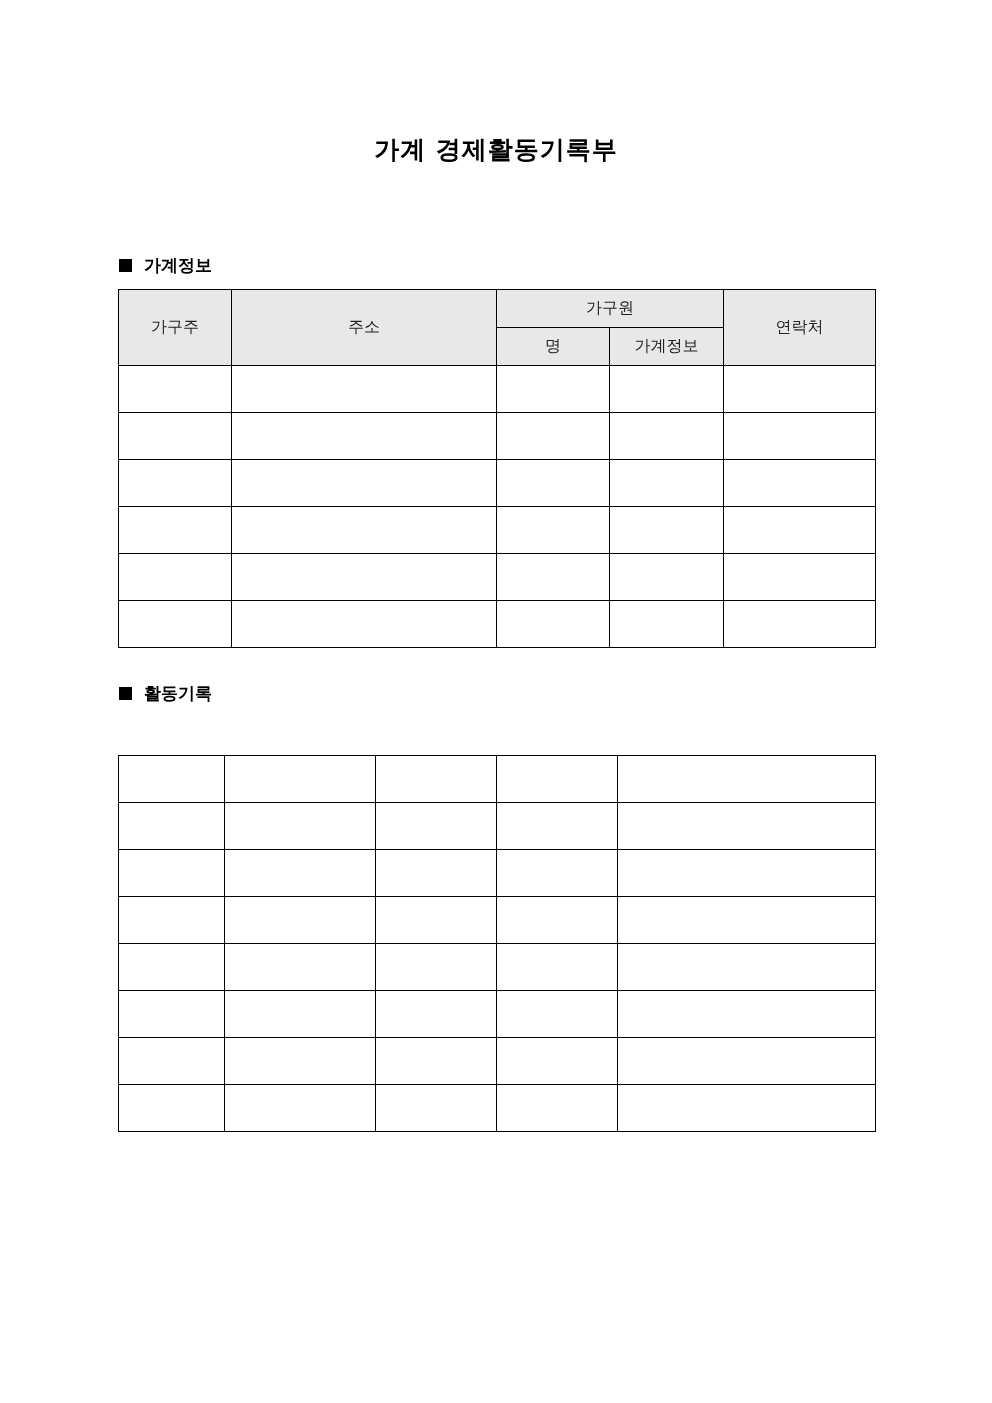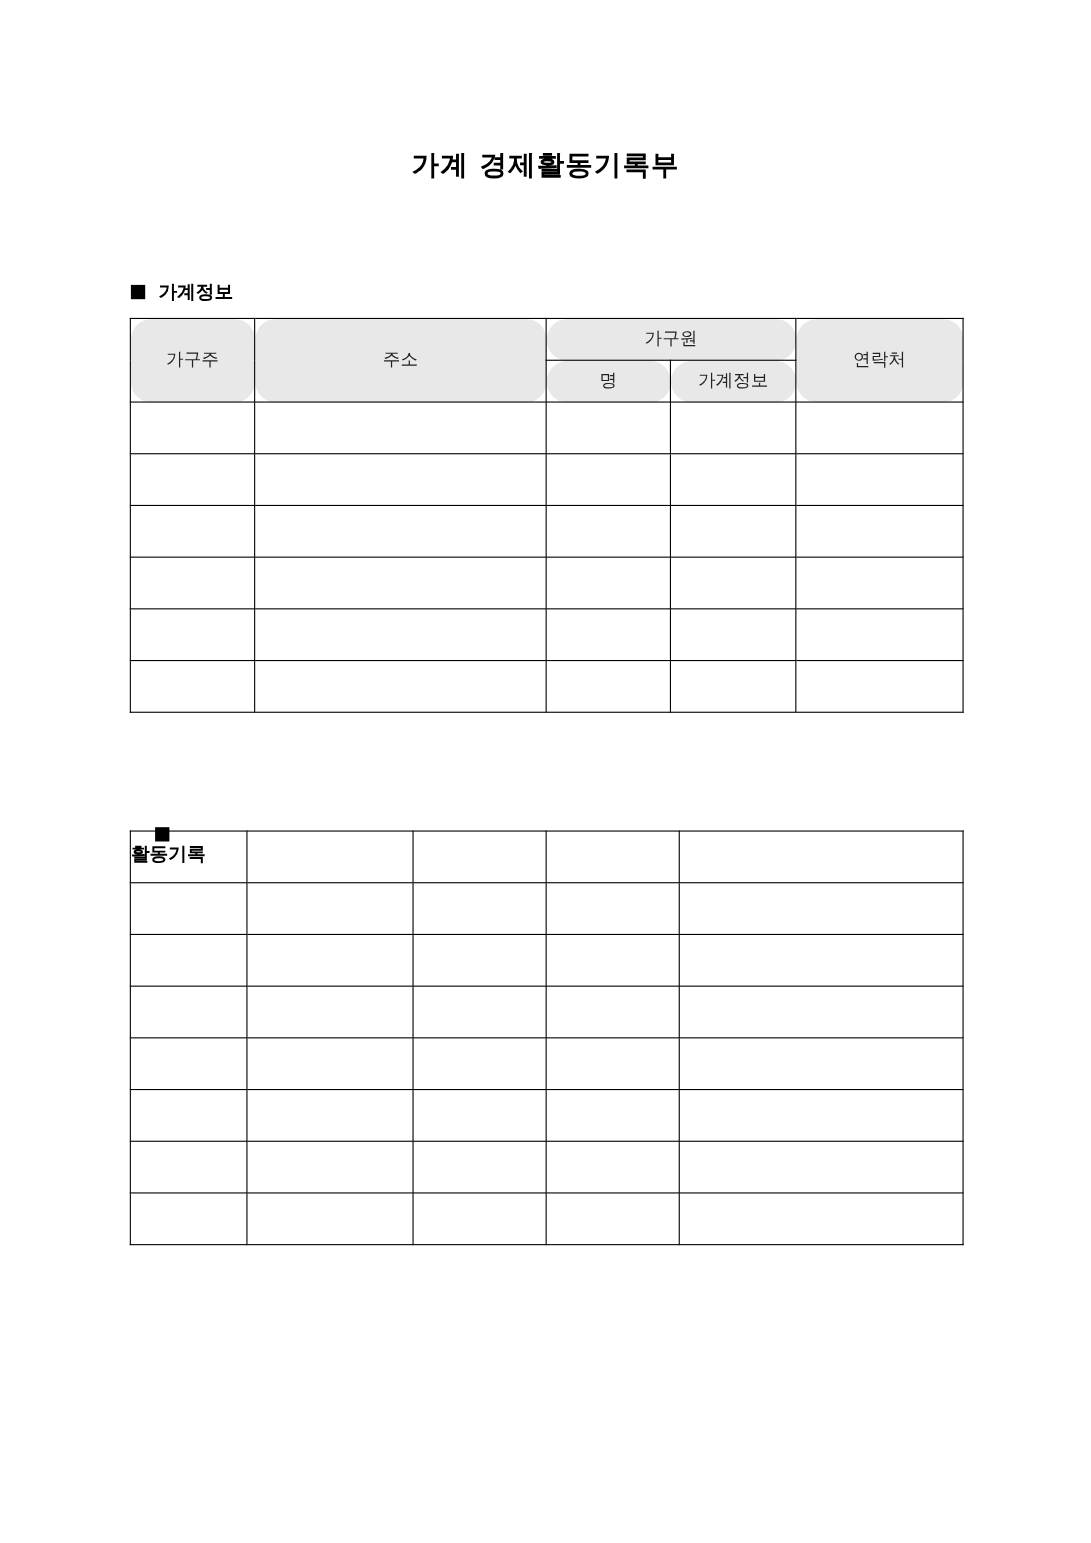--- a/index.html
+++ b/index.html
@@ -2,21 +2,21 @@
 <html><head>
 <meta charset="utf-8">
 <style>
   html, body { margin:0; padding:0; background:#ffffff; }
   body { width:992px; height:1403px; position:relative; font-family:"DejaVu Sans","Liberation Sans",sans-serif; color:#000; }
   .title { position:absolute; left:0; width:992px; top:133px; text-align:center; font-size:25px; font-weight:bold; letter-spacing:1px; }
   .section-head { position:absolute; left:119px; font-size:17px; font-weight:bold; display:flex; align-items:center; }
   .section-head .sq { display:inline-block; width:13px; height:13px; background:#000; margin-right:12px; }
   table { position:absolute; border-collapse:collapse; table-layout:fixed; }
   td, th { border:1px solid #000; padding:0; font-weight:normal; font-size:16px; text-align:center; vertical-align:middle; color:#222; }
-  th { background:#e8e8e8;border-radius:19px; }
+  th { background:#e8e8e8; }
   #t1 { left:118px; top:289px; width:757px; }
   #t2 { left:118px; top:755px; width:757px; }
 </style>
 </head>
 <body>
 
 <div class="title">가계 경제활동기록부</div>
 
 <div class="section-head" style="top:254px;">
   <span class="sq"></span>
@@ -80,21 +80,21 @@
   <tr style="height:47px">
     <td></td>
         <td></td>
         <td></td>
         <td></td>
         <td></td>
   </tr>
 </tbody>
   </table>
 
-<div class="section-head" style="top:752px;flex-direction:column;">
+<div class="section-head" style="top:682px;">
   <span class="sq"></span>
   <span>활동기록</span>
 </div>
 
 <table id="t2">
   <colgroup>
       <col style="width:106px">
       <col style="width:151px">
       <col style="width:121px">
       <col style="width:121px">

